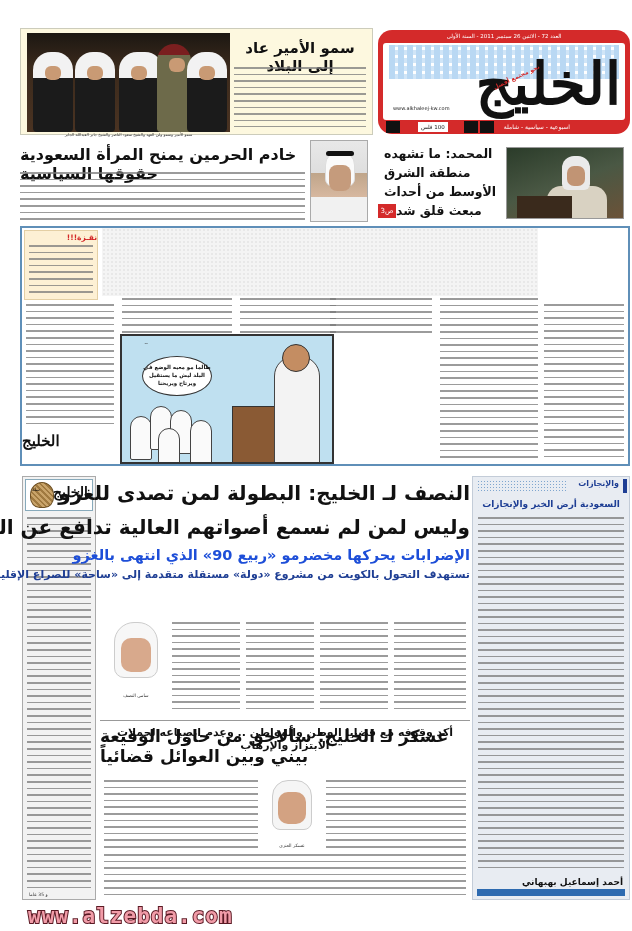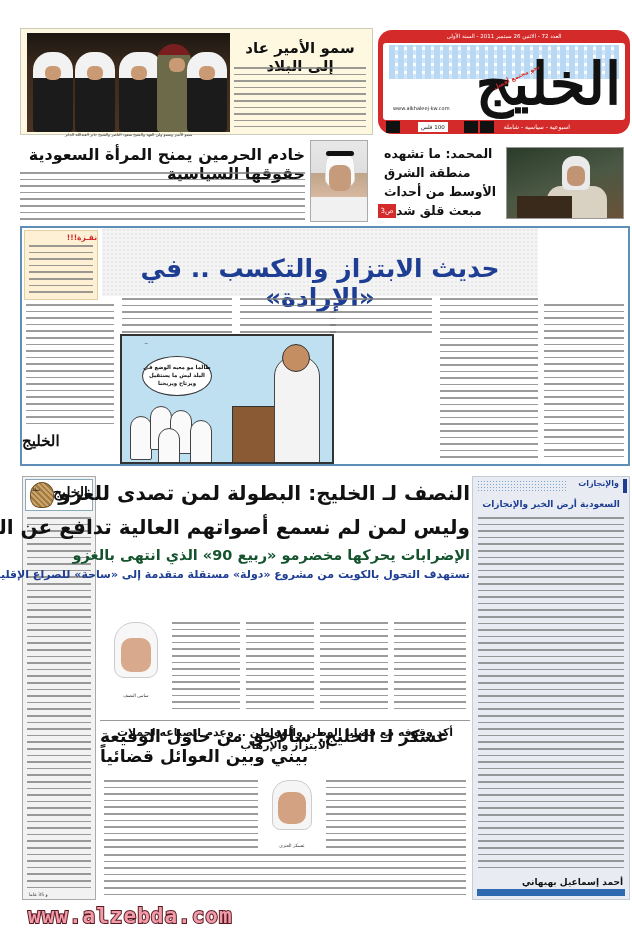--- a/index.html
+++ b/index.html
@@ -30,21 +30,21 @@
   .person.guard { background: linear-gradient(180deg,#7a1f1f 0 12%, #6d6a4a 12% 100%); height:88px; }
   #emir .cap { position:absolute; left:6px; top:103px; width:203px; font-size:4px; color:#333; text-align:center; }
   #emir .headline { position:absolute; right:6px; top:10px; width:132px; font-size:15px; font-weight:bold; color:#111; text-align:center; }
   #emir .body { position:absolute; right:6px; top:38px; width:132px; height:60px; }
 
   
   #saudi-photo { left:310px; top:140px; width:58px; height:82px; background: linear-gradient(180deg,#e8e8e8 0,#dedede 40%,#bfa58a 40%,#d7b8a0 70%,#f1f1f1 70%); border:1px solid #aaa; }
   #saudi-photo .head { position:absolute; left:14px; top:10px; width:30px; height:36px; border-radius:14px 14px 8px 8px; background:#fafafa; border:1px solid #ddd; }
   #saudi-photo .face { position:absolute; left:18px; top:24px; width:22px; height:26px; border-radius:8px; background:#c59b7c; }
   #saudi-photo .band { position:absolute; left:15px; top:10px; width:28px; height:5px; background:#111; border-radius:3px; }
-  #saudi-head { left:20px; top:145px; width:285px; font-size:16px; font-weight:bold; text-align:right; color:#111; }
+  #saudi-head { left:20px; top:145px; width:285px; font-size:16px; font-weight:bold; text-align:left; color:#111; }
   #saudi-body { left:20px; top:172px; width:285px; height:48px; }
 
   
   #mohammad-photo { left:506px; top:147px; width:118px; height:72px; background: linear-gradient(160deg,#2b3c2a 0,#4a5844 50%,#6b5238 100%); border:1px solid #999; overflow:hidden; }
   #mohammad-photo .h { position:absolute; left:55px; top:8px; width:28px; height:34px; border-radius:12px 12px 6px 6px; background:#eaeaea; }
   #mohammad-photo .f { position:absolute; left:60px; top:18px; width:18px; height:20px; border-radius:7px; background:#c19474; }
   #mohammad-photo .b { position:absolute; left:40px; top:38px; width:60px; height:34px; border-radius:14px 14px 0 0; background:#d9d2c2; }
   #mohammad-photo .podium { position:absolute; left:10px; top:48px; width:55px; height:24px; background:#3a2a1c; }
   #mohammad-head { left:384px; top:144px; width:120px; font-size:12.5px; font-weight:bold; line-height:19px; color:#111; text-align:left; }
   #page-badge { left:378px; top:204px; width:18px; height:14px; background:#d42a2a; color:#fff; font-size:7px; line-height:14px; text-align:center; }
@@ -72,21 +72,21 @@
   #basket .hdr { position:absolute; left:2px; right:2px; top:2px; height:32px; background:#fff; border:1px solid #8ab; }
   #basket .icon { position:absolute; left:4px; top:2px; width:24px; height:26px; border-radius:50% 50% 40% 40%; background: repeating-linear-gradient(45deg,#c9a46a 0 2px,#a07a40 2px 4px); border:1px solid #6d4f22; }
   #basket .lbl { position:absolute; left:6px; top:7px; font-size:4.5px; color:#111; }
   #basket .t { position:absolute; right:4px; top:4px; font-size:14px; font-weight:bold; font-family:"DejaVu Serif", serif; color:#111; }
   #basket .bd { position:absolute; left:4px; right:4px; top:40px; bottom:8px; }
   #basket .last { position:absolute; left:6px; bottom:2px; font-size:4.5px; color:#333; }
 
   
   #nasf { left:100px; top:476px; width:370px; }
   #nasf .h1 { font-size:20px; font-weight:bold; text-align:center; color:#111; line-height:34px; white-space:nowrap; }
-  #nasf .h2 { font-size:14.5px; font-weight:bold; text-align:left; color:#14532d; line-height:22px; white-space:nowrap; }
+  #nasf .h2 { font-size:14.5px; font-weight:bold; text-align:left; color:#1d4ed8; line-height:22px; white-space:nowrap; }
   #nasf .h3 { font-size:11px; font-weight:bold; text-align:center; color:#1e3e94; line-height:18px; white-space:nowrap; }
   #nasf .h4 { font-size:11.5px; font-weight:bold; text-align:center; color:#c41e1e; line-height:18px; white-space:nowrap; }
   #nasf-photo { left:106px; top:618px; width:60px; height:80px; background:#fff; }
   #nasf-photo .h { position:absolute; left:8px; top:4px; width:44px; height:56px; border-radius:20px 20px 10px 10px; background:#f7f7f7; border:1px solid #ccc; }
   #nasf-photo .f { position:absolute; left:15px; top:20px; width:30px; height:34px; border-radius:10px; background:#d8a98c; }
   #nasf-photo .cap { position:absolute; left:0; right:0; bottom:0; font-size:4.5px; text-align:center; color:#333; }
   .col { position:absolute; }
   #askar-k { left:100px; top:726px; width:370px; font-size:11px; font-weight:bold; text-align:center; color:#111; }
   #askar-h { left:100px; top:726px; width:370px; font-size:17px; font-weight:bold; text-align:left; color:#111; }
   #askar-photo { left:262px; top:778px; width:60px; height:72px; background:#fff; }
@@ -155,21 +155,20 @@
 <div id="page-badge" class="abs">ص3</div>
 <div id="mohammad-photo" class="abs">
   <div class="b"></div>
   <div class="h"></div>
   <div class="f"></div>
   <div class="podium"></div>
 </div>
 
 <div id="extortion" class="abs">
   <div class="hdrbg"></div>
-  <div class="main">حديث الابتزاز والتكسب .. في «الإرادة»</div>
   <div class="sidebox" style="left:2px">
     <div class="t">نقـزة!!!</div>
     <div class="bd lines"></div>
   </div>
   <div class="col lines" style="right:4px;top:76px;width:80px;height:158px"></div>
   <div class="col lines" style="right:90px;top:70px;width:98px;height:164px"></div>
   <div class="col lines" style="right:196px;top:70px;width:102px;height:36px"></div>
   <div class="col lines" style="left:218px;top:70px;width:96px;height:36px"></div>
   <div class="col lines" style="left:100px;top:70px;width:110px;height:36px"></div>
   <div class="col lines" style="left:4px;top:76px;width:88px;height:124px"></div>

